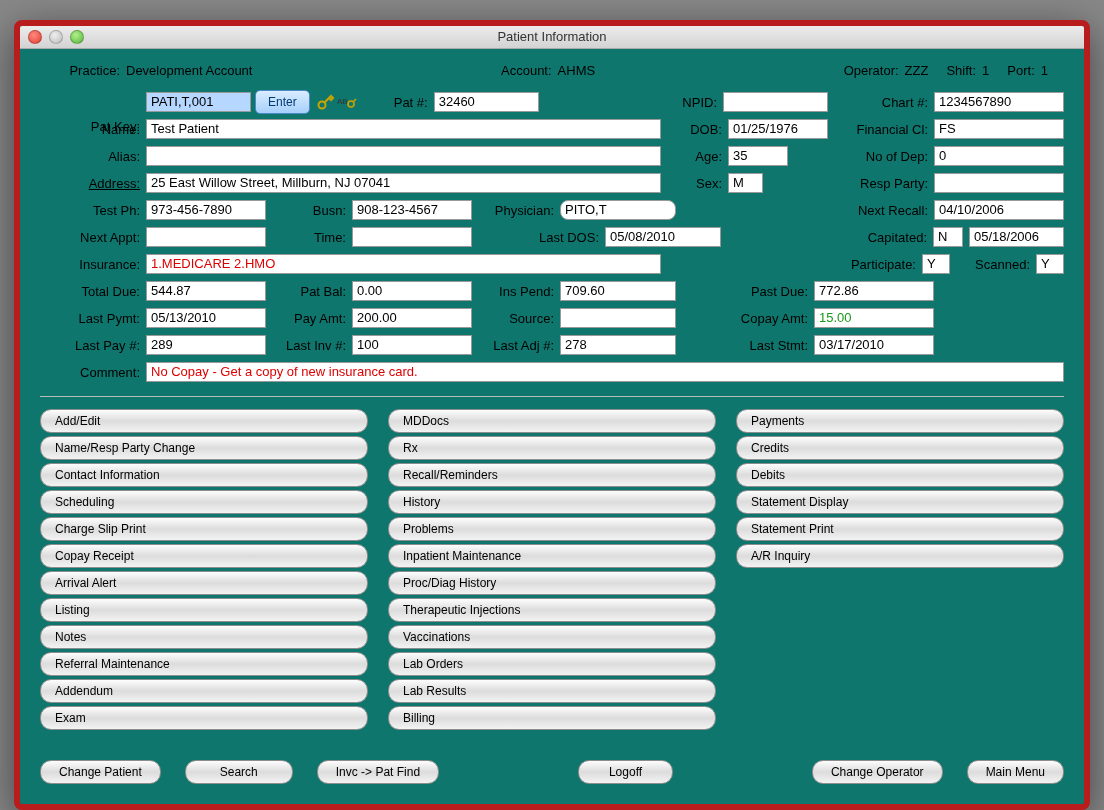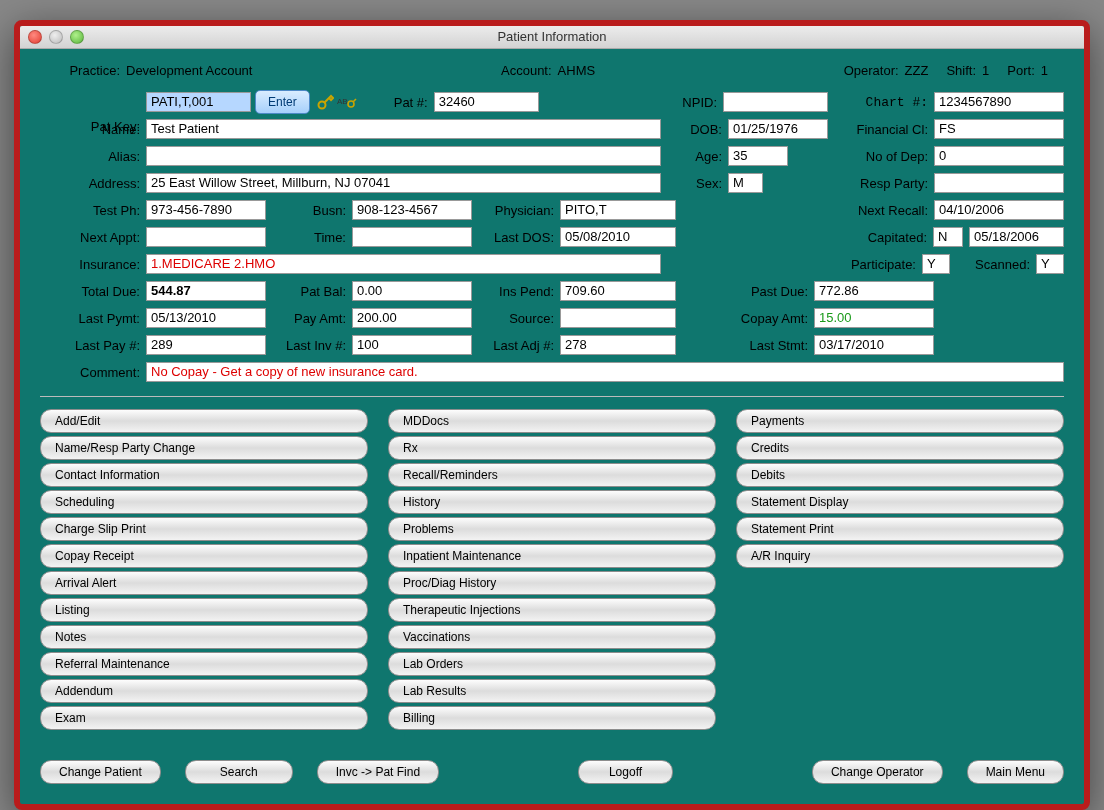--- a/index.html
+++ b/index.html
@@ -77,21 +77,21 @@
           <svg width="20" height="16" viewBox="0 0 20 16">
               <text x="0" y="10" font-size="8" fill="#333">AB</text>
               <circle cx="14" cy="10" r="3" fill="none" stroke="#c9a400" stroke-width="1.6"></circle>
               <path d="M16 8 L19 5" stroke="#c9a400" stroke-width="1.6"></path>
             </svg>
         </div>
         <div class="lab" style="width:70px;">Pat #:</div>
         <div class="fld" style="width:95px;">32460</div>
         <div class="lab" style="flex:1;text-align:right;">NPID:</div>
         <div class="fld" style="width:95px;"></div>
-        <div class="lab" style="width:100px;font-family:Liberation Mono, monospace;">Chart #:</div>
+        <div class="lab" style="width:100px;">Chart #:</div>
         <div class="fld" style="width:120px;">1234567890</div>
       </div>
 
       <div class="row">
         <div class="lab" style="width:100px;">Name:</div>
         <div class="fld" style="width:505px;">Test Patient</div>
         <div class="lab" style="flex:1">DOB:</div>
         <div class="fld" style="width:90px;">01/25/1976</div>
         <div class="lab" style="width:100px;">Financial Cl:</div>
         <div class="fld" style="width:120px;">FS</div>
@@ -101,68 +101,68 @@
         <div class="lab" style="width:100px;">Alias:</div>
         <div class="fld" style="width:505px;"></div>
         <div class="lab" style="flex:1">Age:</div>
         <div class="fld" style="width:50px;">35</div>
         <div style="width:40px;"></div>
         <div class="lab" style="width:100px;">No of Dep:</div>
         <div class="fld" style="width:120px;">0</div>
       </div>
 
       <div class="row">
-        <div class="lab" style="width:100px;">Address:</div>
+        <div class="lab" style="width:100px;text-decoration:underline;">Address:</div>
         <div class="fld" style="width:505px;">25 East Willow Street, Millburn, NJ 07041</div>
         <div class="lab" style="flex:1">Sex:</div>
         <div class="fld" style="width:25px;">M</div>
         <div style="width:65px;"></div>
         <div class="lab" style="width:100px;">Resp Party:</div>
         <div class="fld" style="width:120px;"></div>
       </div>
 
       <div class="row">
         <div class="lab" style="width:100px;">Test Ph:</div>
         <div class="fld" style="width:110px;">973-456-7890</div>
         <div class="lab" style="width:80px;">Busn:</div>
         <div class="fld" style="width:110px;">908-123-4567</div>
         <div class="lab" style="width:82px;">Physician:</div>
-        <div class="fld" style="width:106px;">PITO,T</div>
+        <div class="fld" style="width:106px;border-radius:8px;">PITO,T</div>
         <div style="flex:1"></div>
         <div class="lab" style="width:100px;">Next Recall:</div>
         <div class="fld" style="width:120px;">04/10/2006</div>
       </div>
 
       <div class="row">
         <div class="lab" style="width:100px;">Next Appt:</div>
         <div class="fld" style="width:110px;"></div>
         <div class="lab" style="width:80px;">Time:</div>
         <div class="fld" style="width:110px;"></div>
-        <div class="lab" style="width:82px;">Last DOS:</div>
+        <div class="lab" style="width:82px;padding-left:45px;">Last DOS:</div>
         <div class="fld" style="width:106px;">05/08/2010</div>
         <div style="flex:1"></div>
         <div class="lab" style="width:100px;">Capitated:</div>
         <div class="fld" style="width:20px;">N</div>
         <div style="width:6px;"></div>
         <div class="fld" style="width:85px;">05/18/2006</div>
       </div>
 
       <div class="row">
         <div class="lab" style="width:100px;">Insurance:</div>
         <div class="fld red" style="width:505px;">1.MEDICARE 2.HMO</div>
         <div style="flex:1"></div>
         <div class="lab">Participate:</div>
         <div class="fld" style="width:18px;">Y</div>
         <div class="lab" style="width:80px;">Scanned:</div>
         <div class="fld" style="width:18px;">Y</div>
       </div>
 
       <div class="row">
         <div class="lab" style="width:100px;">Total Due:</div>
-        <div class="fld" style="width:110px;font-weight:bold;">544.87</div>
+        <div class="fld" style="width:110px;">544.87</div>
         <div class="lab" style="width:80px;">Pat Bal:</div>
         <div class="fld" style="width:110px;">0.00</div>
         <div class="lab" style="width:82px;">Ins Pend:</div>
         <div class="fld" style="width:106px;">709.60</div>
         <div class="lab" style="flex:1">Past Due:</div>
         <div class="fld" style="width:110px;">772.86</div>
         <div style="width:130px;"></div>
       </div>
 
       <div class="row">

